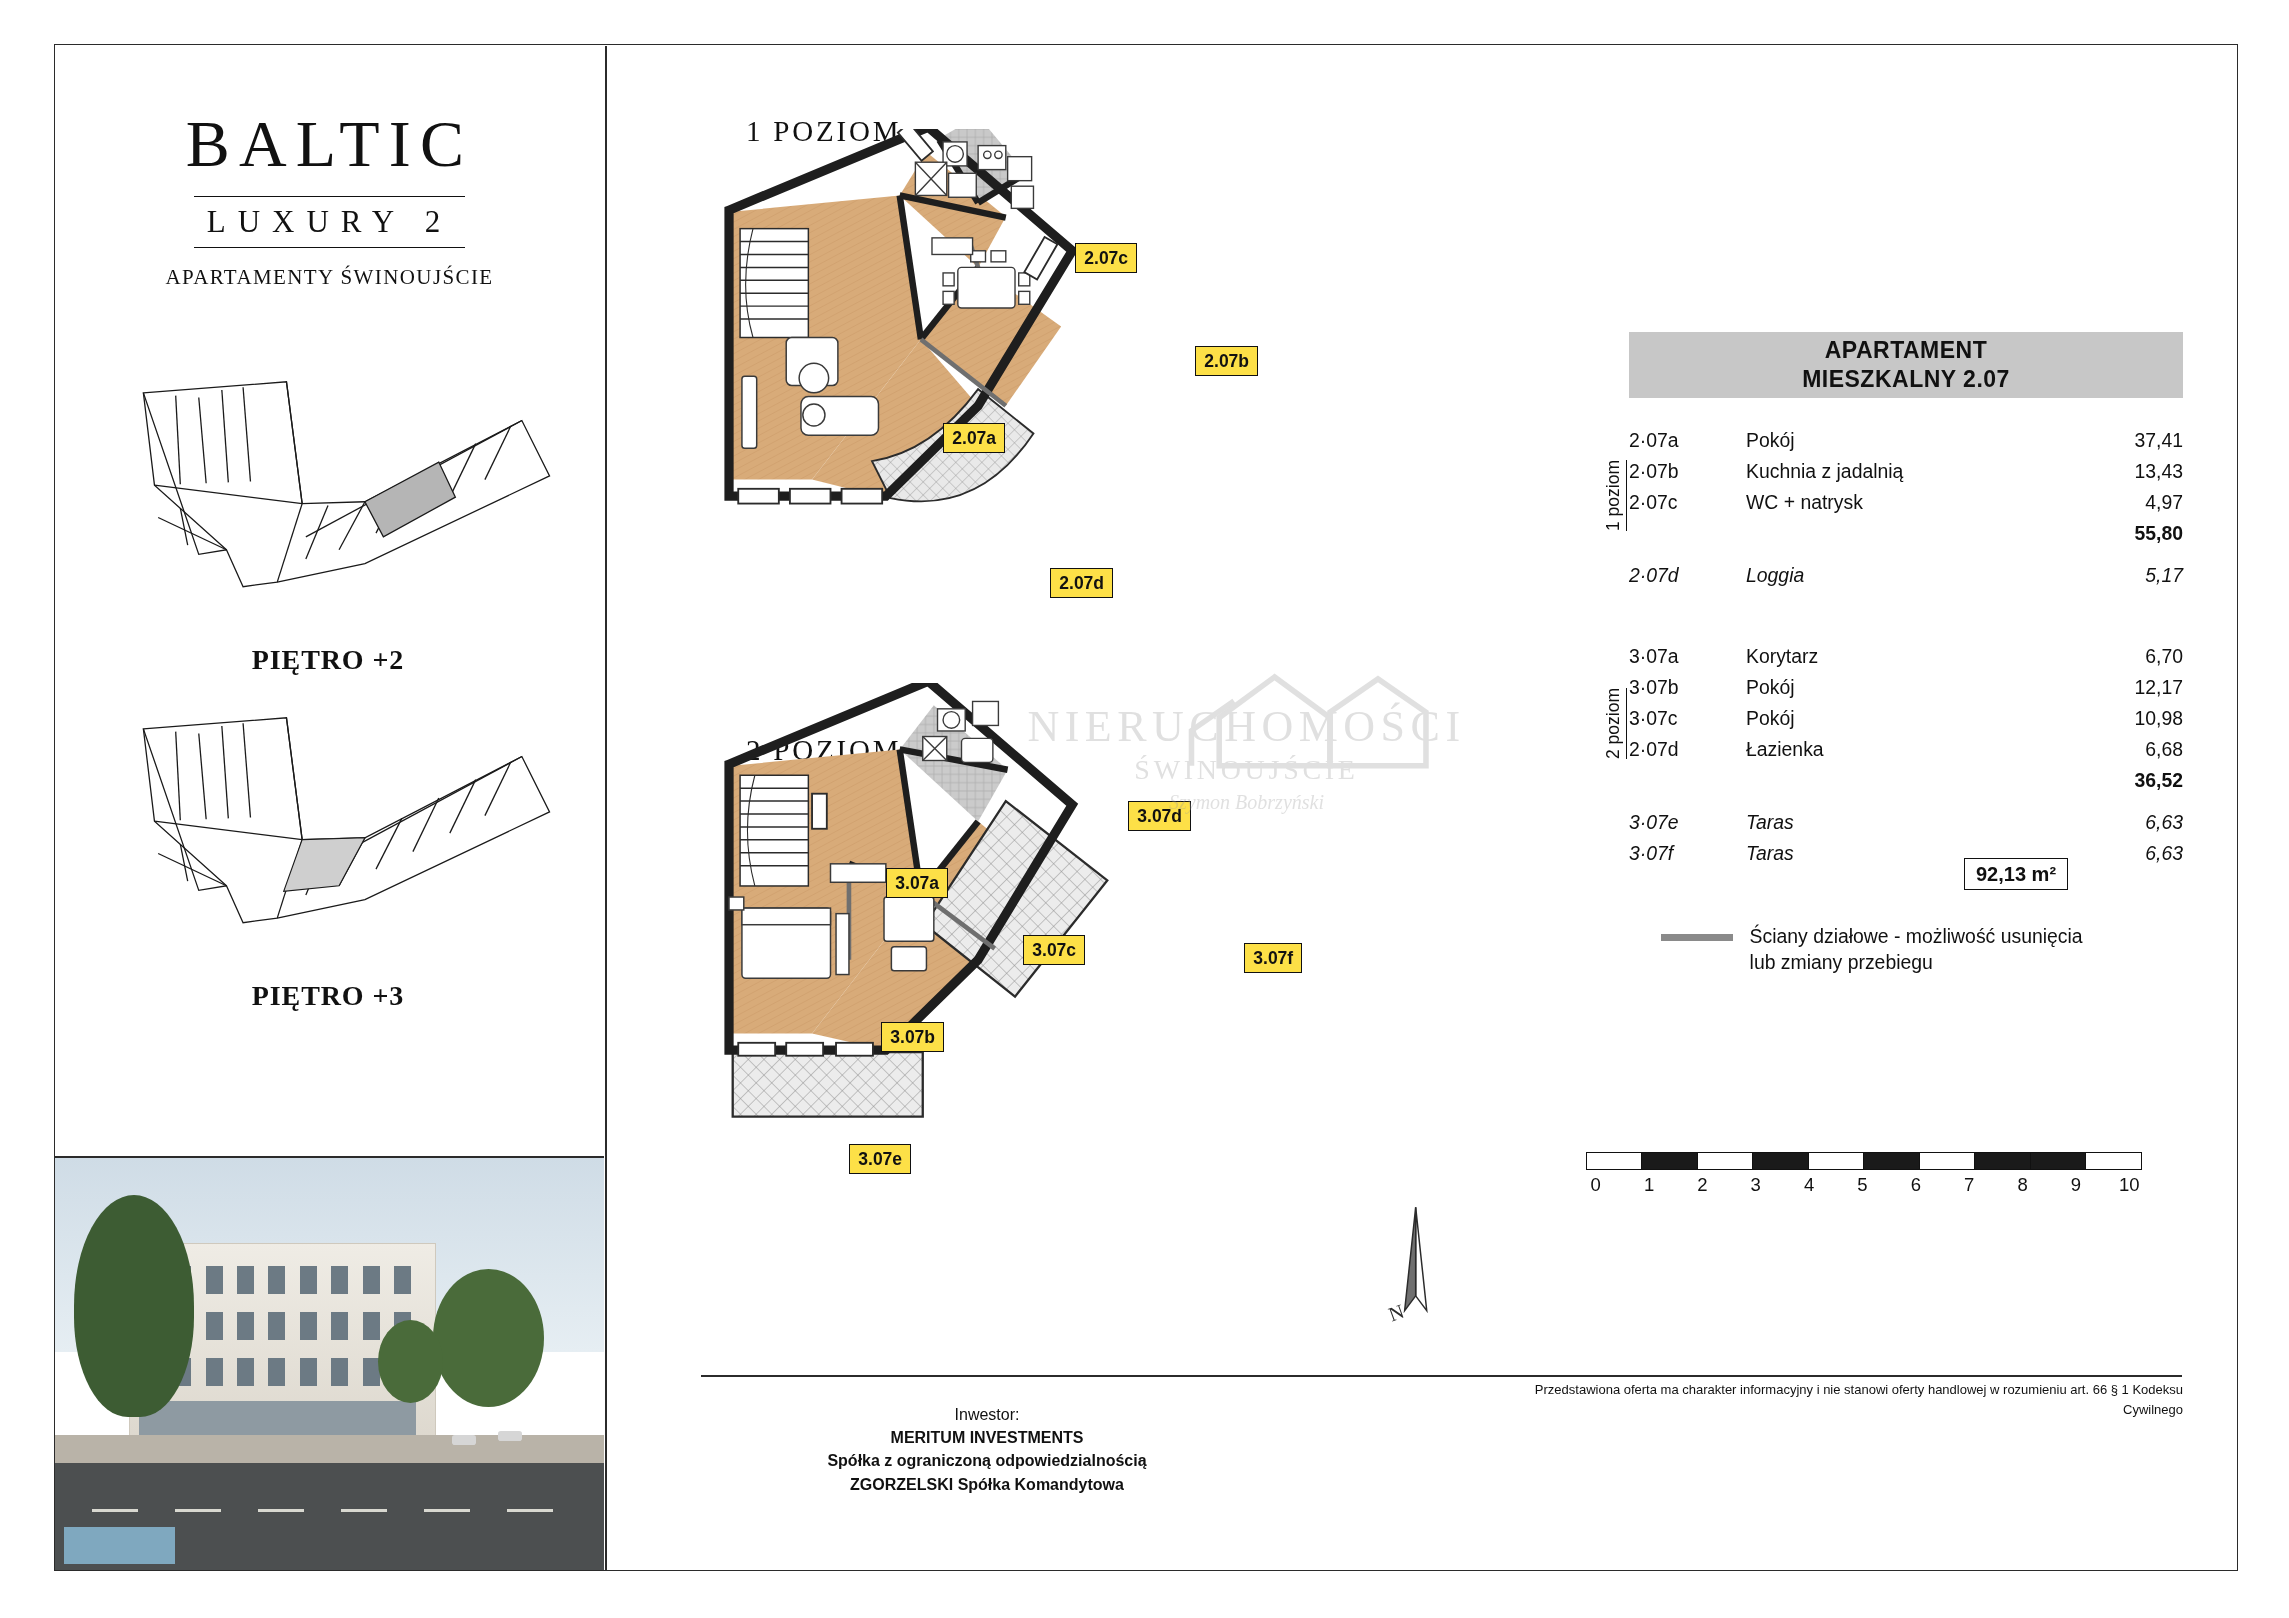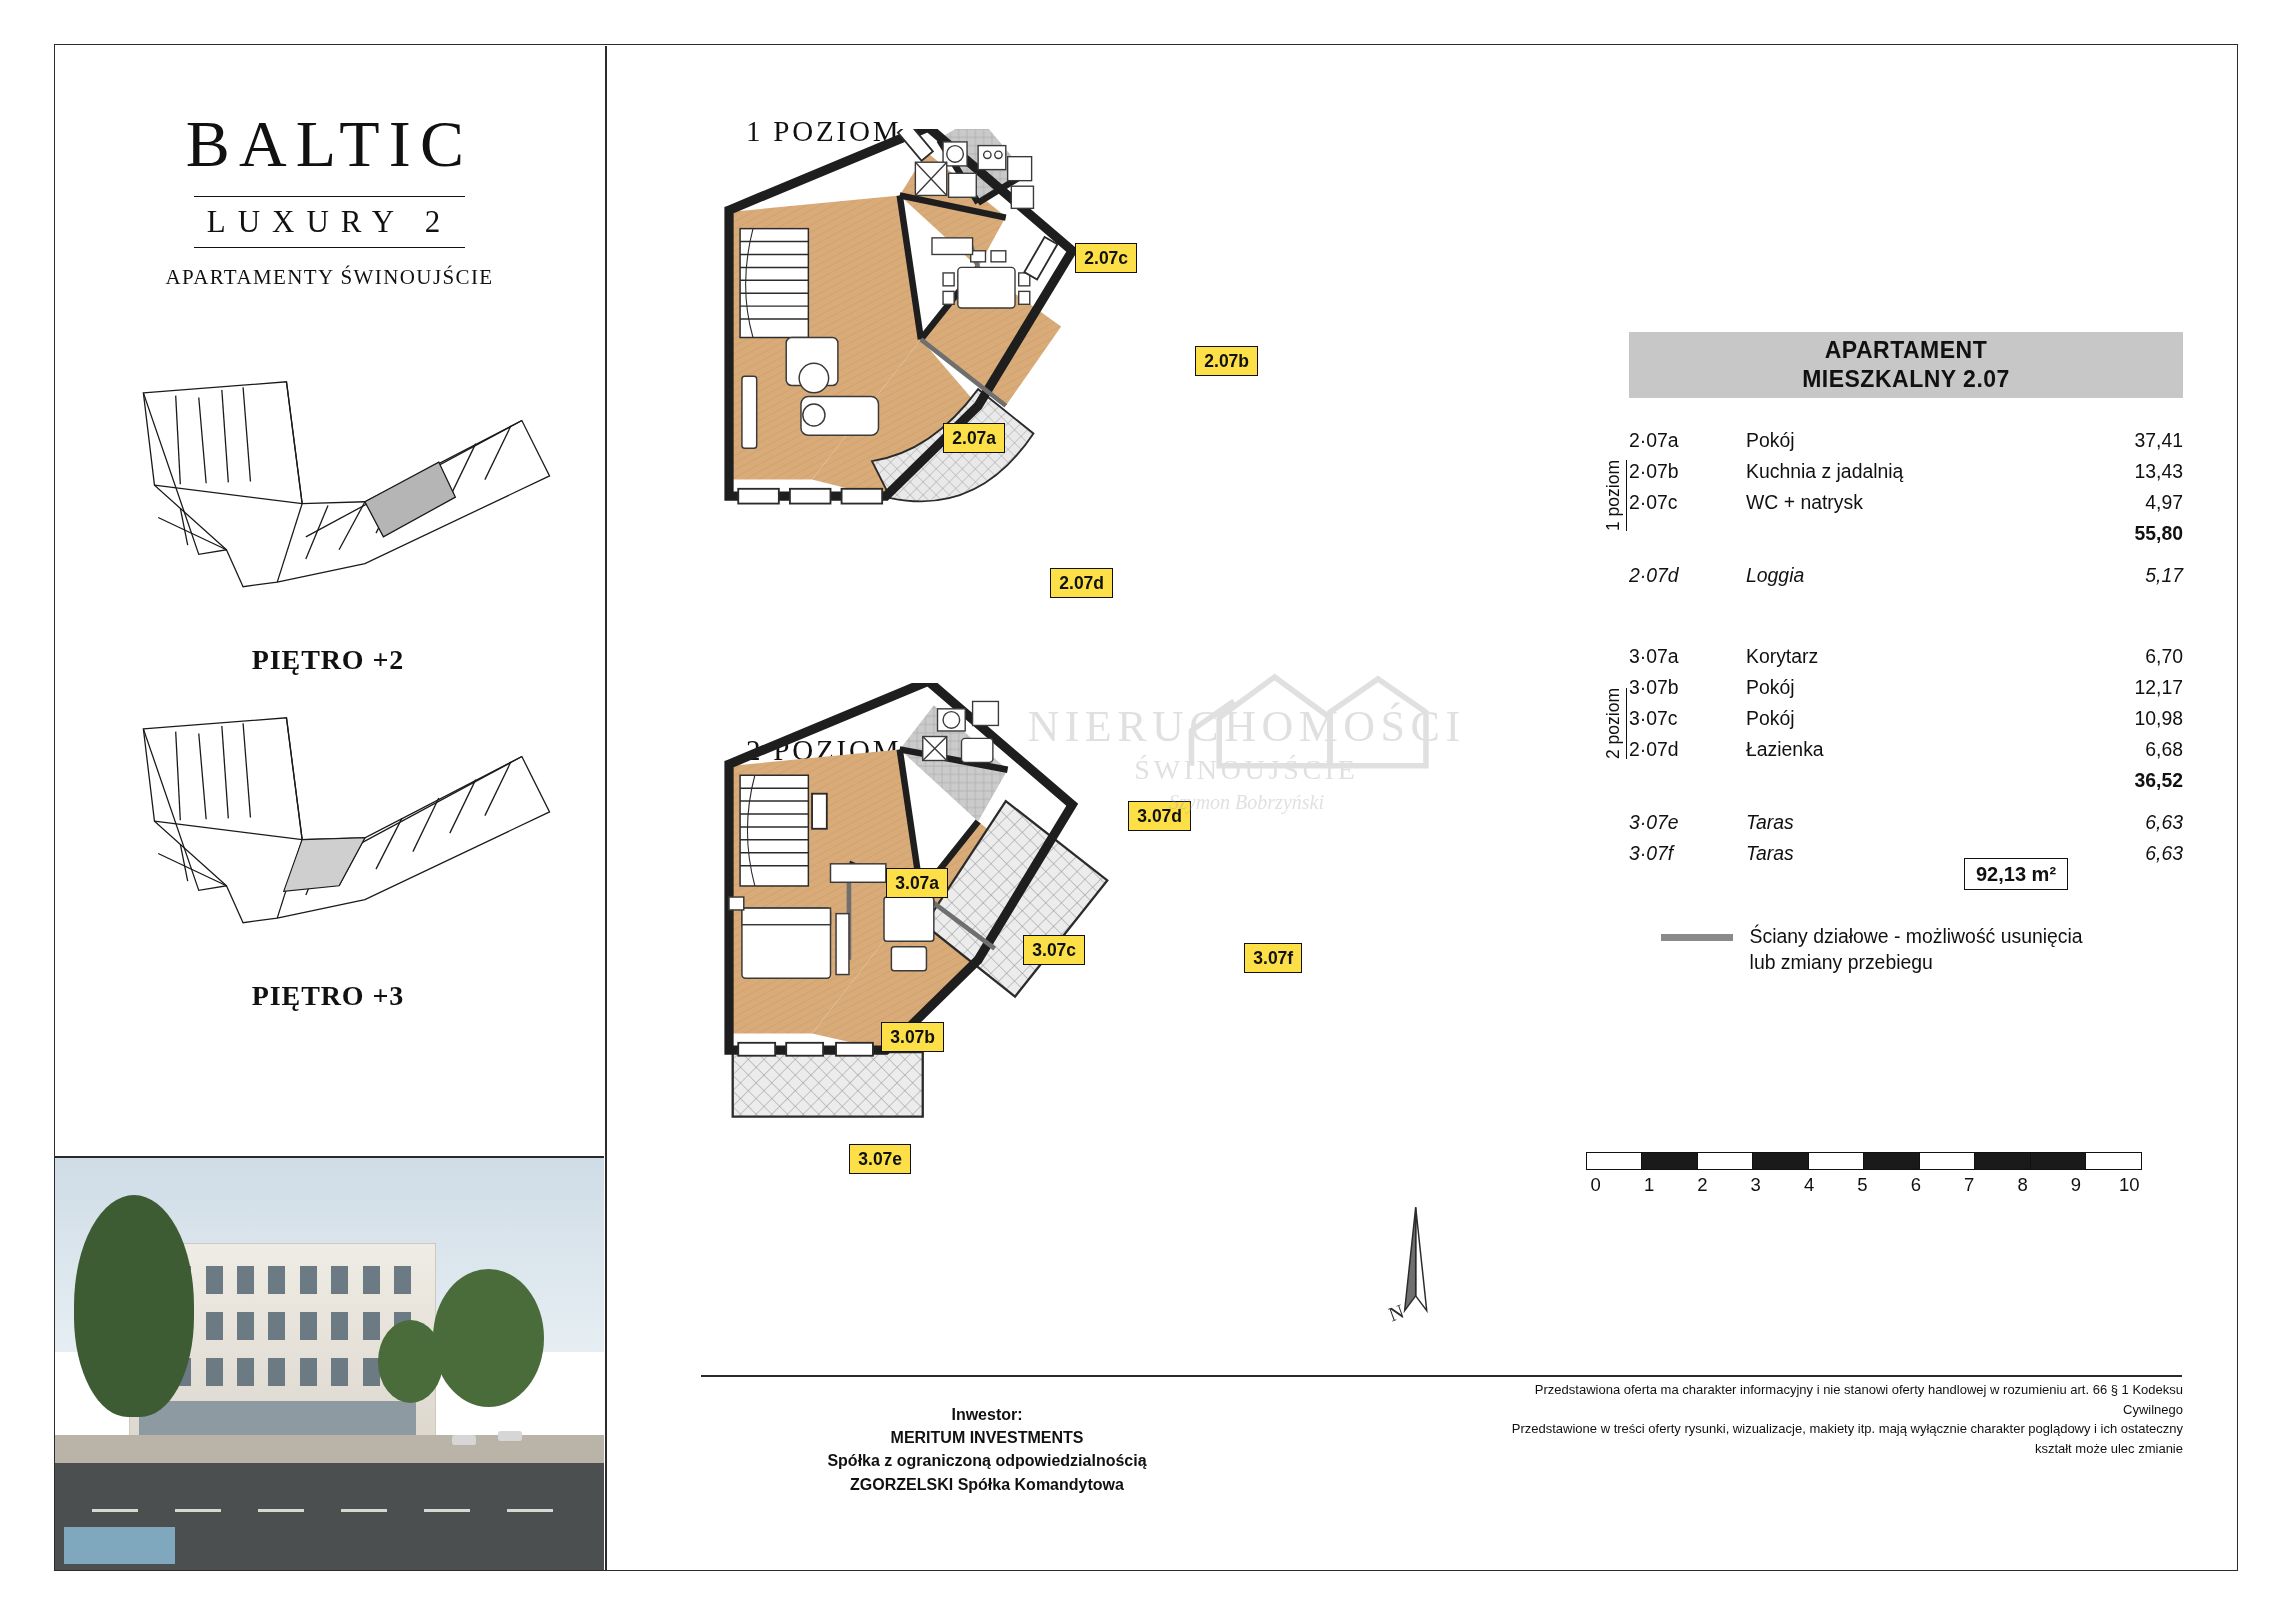--- a/index.html
+++ b/index.html
@@ -62,21 +62,21 @@
   .sb-nums{display:flex;width:587px;margin-left:0;margin-top:4.6px;font-size:18.5px;}
   .sb-num{flex:1;text-align:center;}
 
   
   .compass{position:absolute;left:1375px;top:1200px;width:74px;height:129px;}
 
   
   .foot-rule{position:absolute;left:701px;top:1375px;width:1481px;height:1.8px;background:#2b2b2b;}
   .disclaimer{position:absolute;left:1486px;top:1380px;width:697px;font-size:13px;line-height:1.5;text-align:right;color:#111;}
   .investor{position:absolute;left:701px;top:1403px;width:572px;text-align:center;font-size:16px;font-weight:bold;line-height:1.45;}
-  .investor .lbl{font-weight:bold;}
+  .investor .lbl{font-weight:normal;}
 
   
   .watermark{position:absolute;left:988px;top:701px;width:517px;height:231px;opacity:.30;pointer-events:none;}
   .wm-text{font-family:"Liberation Serif",serif;font-size:44px;letter-spacing:5.5px;color:#9a9a9a;text-align:center;}
   .wm-text2{font-family:"Liberation Serif",serif;font-size:28px;letter-spacing:3.7px;color:#9a9a9a;text-align:center;margin-top:1.8px;}
   .wm-text3{font-family:"Liberation Serif",serif;font-style:italic;font-size:20px;color:#9a9a9a;text-align:center;margin-top:5.5px;}
 </style>
 </head>
 <body>
 
@@ -511,21 +511,20 @@
 
   <svg class="compass" viewBox="0 0 80 140">
     <path d="M44 8 L56 120 L44 104 Z" fill="#ffffff" stroke="#2b2b2b" stroke-width="1.6"></path>
     <path d="M44 8 L32 120 L44 104 Z" fill="#6f6f6f" stroke="#2b2b2b" stroke-width="1.6"></path>
     <text x="18" y="132" font-family="Liberation Serif, serif" font-size="22" fill="#2b2b2b" transform="rotate(-20 18 132)">N</text>
   </svg>
 
   <div class="foot-rule"></div>
   <div class="disclaimer">
     <div>Przedstawiona oferta ma charakter informacyjny i nie stanowi oferty handlowej w rozumieniu art. 66 § 1 Kodeksu Cywilnego</div>
-    <div>Przedstawione w treści oferty rysunki, wizualizacje, makiety itp. mają wyłącznie charakter poglądowy i ich ostateczny kształt może ulec zmianie</div>
   </div>
   <div class="investor">
     <div class="lbl">Inwestor:</div>
     <div>MERITUM INVESTMENTS</div>
     <div>Spółka z ograniczoną odpowiedzialnością</div>
     <div>ZGORZELSKI Spółka Komandytowa</div>
   </div>
 </div>
 
 

